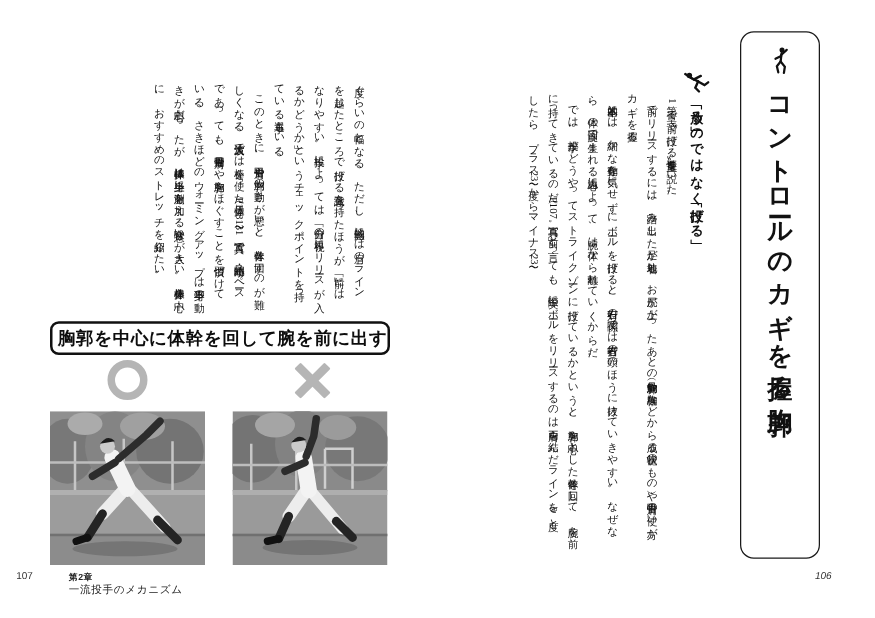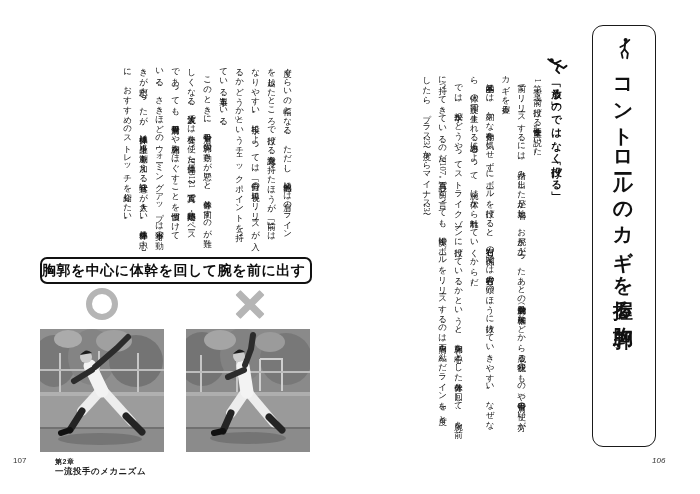--- a/index.html
+++ b/index.html
@@ -35,21 +35,21 @@
   }
   .body-left{
     position:absolute;left:66px;top:62px;width:230px;height:180px;
     font-size:8.5px;line-height:16px;color:#101010;
   }
   .body-right p,.body-left p{margin:0;padding:0;}
   
   .caption-box{
     position:absolute;left:40px;top:257px;width:272px;height:27px;
     border:2px solid #111;border-radius:7px;box-sizing:border-box;
-    display:flex;align-items:center;justify-content:flex-start;background:#fff;
+    display:flex;align-items:center;justify-content:flex-end;background:#fff;
   }
   .caption-text{
     font-family:"Liberation Sans","DejaVu Sans",sans-serif;
     font-weight:bold;font-size:14px;letter-spacing:0.5px;color:#0d0d0d;
     white-space:nowrap;
   }
   .good-mark{
     position:absolute;left:86px;top:288px;width:32px;height:32px;
     border:6px solid #b5b5b5;border-radius:50%;box-sizing:border-box;
   }
@@ -66,21 +66,21 @@
   .photo-bad{left:186px;}
   
   .footer-chapter{
     position:absolute;left:55px;top:457px;
     font-family:"Liberation Sans","DejaVu Sans",sans-serif;
     font-weight:bold;font-size:7px;color:#222;letter-spacing:0.5px;
   }
   .footer-title{
     position:absolute;left:55px;top:466px;
     font-family:"Liberation Sans","DejaVu Sans",sans-serif;
-    font-weight:bold;font-size:8.5px;color:#222;letter-spacing:0.5px;
+    font-weight:normal;font-size:8.5px;color:#222;letter-spacing:0.5px;
   }
   .folio{
     position:absolute;top:456px;
     font-family:"Liberation Sans","DejaVu Sans",sans-serif;
     font-size:8px;color:#333;
   }
   .folio-left{left:13px;}
   .folio-right{left:652px;font-style:italic;}
 </style>
 </head>

